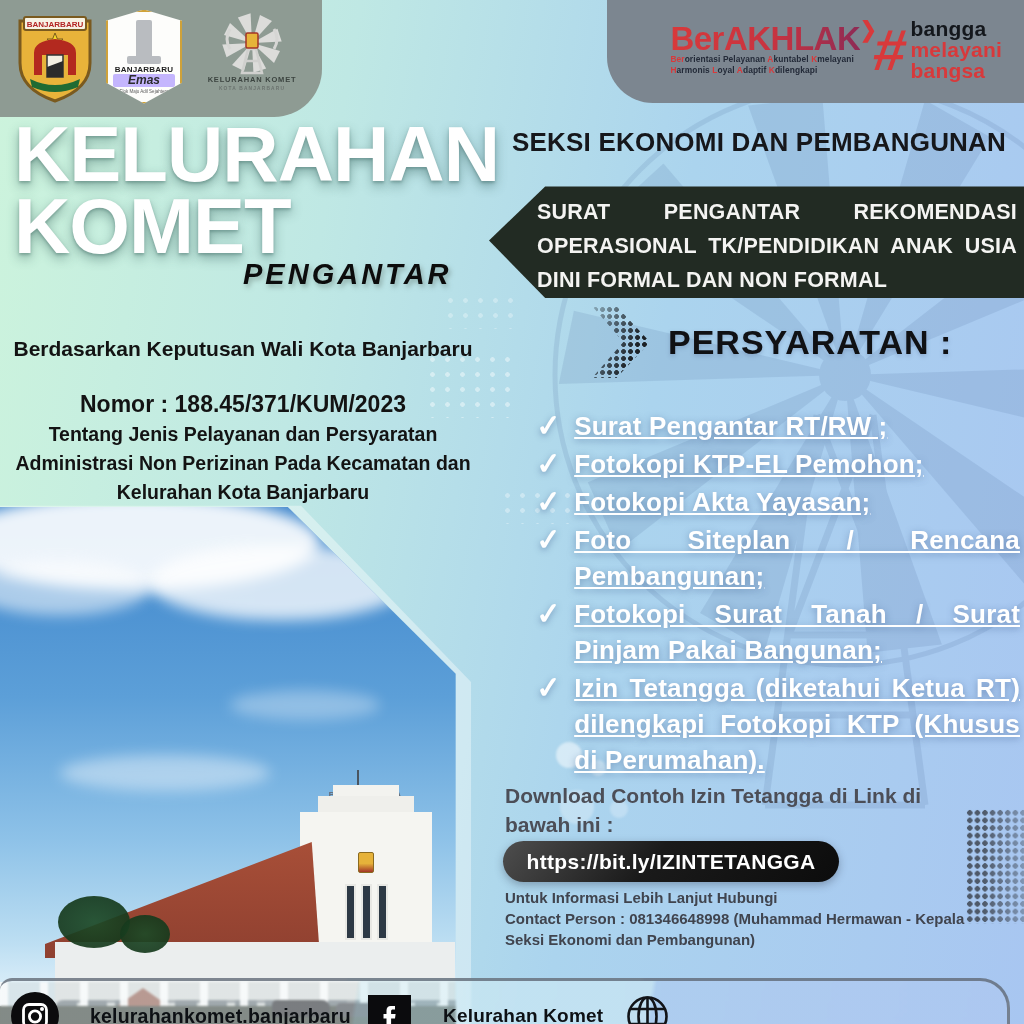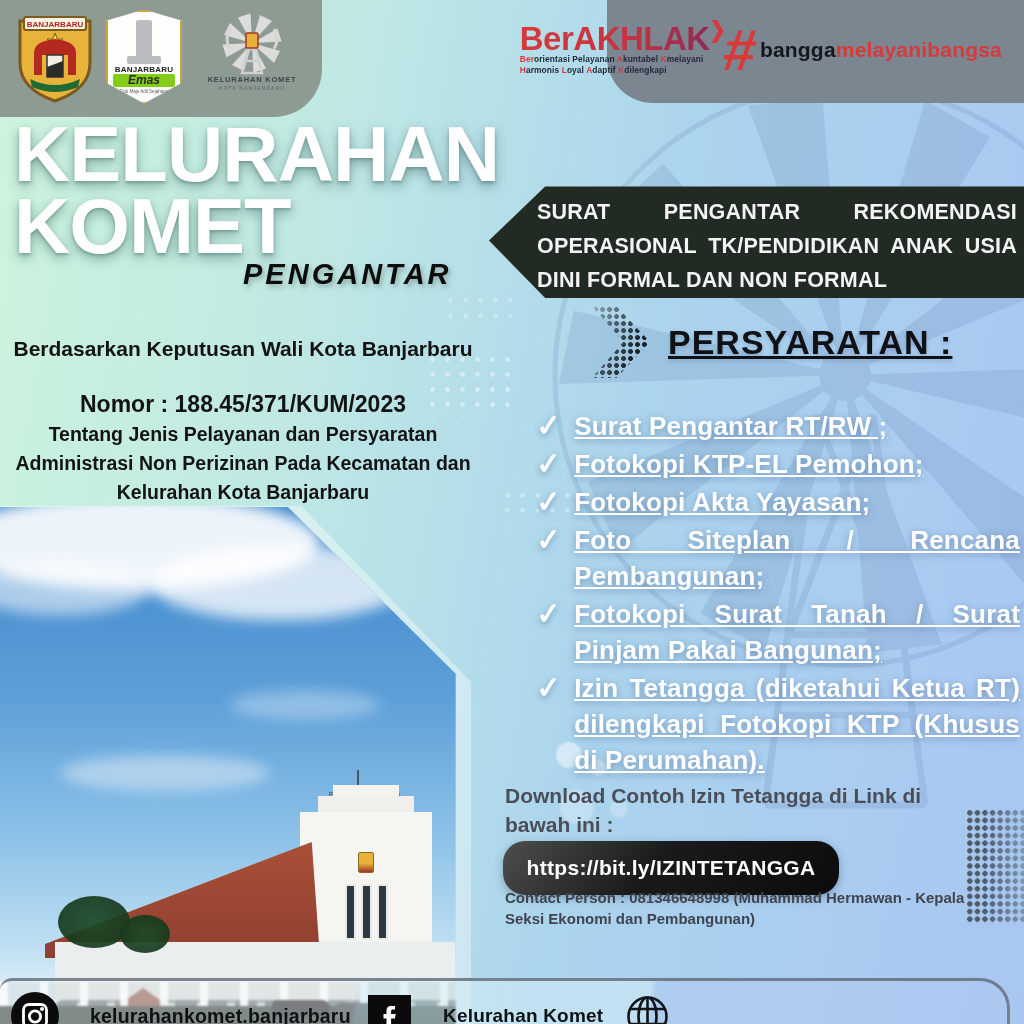--- a/index.html
+++ b/index.html
@@ -17,36 +17,36 @@
     background:#8e9b93; border-bottom-right-radius:48px; display:flex; align-items:center; gap:10px; padding:6px 8px 10px 14px; }
   .panel-right { position:absolute; right:0; top:0; width:417px; height:103px;
     background:#7c8690; border-bottom-left-radius:46px; display:flex; align-items:center; justify-content:flex-end; gap:14px; padding:8px 22px 12px 30px; }
 
   .crest { position:relative; width:82px; height:92px; }
   .emasbadge { position:relative; width:76px; height:94px; background:#fdfdfb; border:2px solid #cfa23a;
     clip-path:polygon(50% 0, 100% 12%, 100% 78%, 50% 100%, 0 78%, 0 12%); display:flex; flex-direction:column; align-items:center; justify-content:flex-end; padding-bottom:8px; }
   .emas-mono { position:absolute; top:8px; left:50%; transform:translateX(-50%); width:16px; height:40px; background:#b9bcc0; border-radius:2px; }
   .emas-mono:before { content:""; position:absolute; left:-9px; bottom:-4px; width:34px; height:8px; background:#b9bcc0; border-radius:2px; }
   .emas-t1 { font-size:8px; font-weight:bold; color:#1d1d1d; letter-spacing:.2px; } 
-  .emas-t2 { font-size:12px; font-style:italic; font-weight:bold; color:#2b2b2b; background:#84cc16; width:86%; text-align:center; border-radius:2px; line-height:13px; }
+  .emas-t2 { font-size:12px; font-style:italic; font-weight:bold; color:#2b2b2b; background:#c4b5fd; width:86%; text-align:center; border-radius:2px; line-height:13px; }
   .emas-t3 { font-size:4.5px; color:#5c5c5c; margin-top:2px; }
   .kometlogo { position:relative; width:120px; height:96px; }
   .komet-t { position:absolute; left:0; right:0; top:66px; text-align:center; font-size:7.5px; font-weight:bold; color:#3c4440; letter-spacing:.8px; }
   .komet-t2 { position:absolute; left:0; right:0; top:77px; text-align:center; font-size:4.8px; font-weight:bold; color:#6b736f; letter-spacing:1.2px; }
 
   
   .berakhlak { display:flex; flex-direction:column; align-items:flex-start; }
   .ba-word { position:relative; font-size:33px; font-weight:bold; letter-spacing:-.5px;
     background:linear-gradient(90deg,#d8393b 0%, #c73340 55%, #8e2b55 100%); -webkit-background-clip:text; background-clip:text; color:transparent; line-height:30px; }
   .ba-arrow { position:absolute; right:-16px; top:-10px; color:#d8393b; font-size:20px; font-weight:bold; transform:scaleY(1.1); }
   .ba-tag { font-size:8.4px; font-weight:bold; color:#232a38; line-height:10.5px; letter-spacing:.1px; }
   .ba-tag span:nth-child(odd) { color:#d8393b; }
   .hashblock { display:flex; align-items:center; gap:4px; }
   .hash { font-size:58px; font-weight:bold; color:#d8393b; transform:skewX(-8deg); line-height:50px; }
-  .hash-lines { display:flex; flex-direction:row; }
+  .hash-lines { display:flex; flex-direction:column; }
   .hl { font-size:21px; font-weight:bold; line-height:21px; letter-spacing:.2px; }
   .hl1 { color:#14171c; } .hl2,.hl3 { color:#d8393b; }
 
   
   .title { position:absolute; left:14px; top:118px; color:#ffffff; font-weight:bold; font-size:78px; line-height:72px; letter-spacing:-1px;
     text-shadow:0 5px 12px rgba(46,88,84,.45), 0 2px 3px rgba(46,88,84,.35); }
   .subtitle { position:absolute; left:243px; top:258px; font-size:29px; font-weight:bold; font-style:italic; letter-spacing:3px; color:#0c0c0c;
     text-shadow:2px 3px 5px rgba(104,128,120,.55); }
 
   .decree { position:absolute; left:6px; top:334px; width:474px; text-align:center; color:#131313; }
@@ -60,30 +60,30 @@
   .banner { position:absolute; left:489px; top:183px; width:535px; height:115px; background:#222b23;
     clip-path:polygon(0 50%, 10.5% 3%, 100% 3%, 100% 100%, 10.5% 100%); }
   .banner-text { position:absolute; left:48px; top:12px; width:480px; font-size:21.5px; font-weight:bold; color:#f4f4f2;
     line-height:34px; text-align:justify; letter-spacing:.2px; }
 
   .req-row { position:absolute; left:592px; top:306px; display:flex; align-items:center; gap:18px; }
   .dot-chevron { width:58px; height:72px;
     background-image:radial-gradient(circle,#1c2126 2.1px, transparent 2.7px); background-size:7px 7px;
     clip-path:polygon(0 0, 42% 0, 100% 50%, 42% 100%, 0 100%, 54% 50%);
     -webkit-mask-image:linear-gradient(115deg, rgba(0,0,0,.25), #000 70%); mask-image:linear-gradient(115deg, rgba(0,0,0,.25), #000 70%); }
-  .req-title { font-size:34px; font-weight:bold; letter-spacing:1px; color:#101114; white-space:nowrap; text-shadow:0 2px 4px rgba(90,110,150,.35);text-decoration:underline; }
+  .req-title { font-size:34px; font-weight:bold; letter-spacing:1px; color:#101114; white-space:nowrap; text-shadow:0 2px 4px rgba(90,110,150,.35); }
 
   .checklist { position:absolute; left:536px; top:408px; width:484px; }
   .chk-item { display:flex; align-items:flex-start; gap:13px; margin-bottom:2px; }
   .chk-mark { font-size:30px; line-height:36px; font-weight:bold; color:#ffffff; text-shadow:0 2px 6px rgba(60,90,140,.5); transform:rotate(-4deg); }
   .chk-text { flex:1; font-size:26px; font-weight:bold; color:#ffffff; line-height:36px; text-align:justify;
     text-shadow:0 2px 7px rgba(60,90,140,.5); letter-spacing:.2px;text-decoration:underline; }
 
   .download { position:absolute; left:505px; top:781px; width:446px; font-size:21px; font-weight:bold; color:#4c4e57; line-height:29px; }
-  .linkpill { position:absolute; left:503px; top:841px; width:336px; height:54px; border-radius:22px;
+  .linkpill { position:absolute; left:503px; top:841px; width:336px; height:41px; border-radius:22px;
     background:linear-gradient(130deg,#4e4e4e 0%, #1a1a1a 45%, #0c0c0c 100%);
     display:flex; align-items:center; justify-content:center; box-shadow:0 3px 8px rgba(40,50,70,.35); cursor:pointer; }
   .linkpill span { font-size:21px; font-weight:bold; color:#ffffff; letter-spacing:.3px; }
 
   .contact { position:absolute; left:505px; top:887px; width:465px; color:#40444e; font-weight:bold; font-size:15px; line-height:21px; }
 
   
   .photo-back { position:absolute; inset:0; background:rgba(255,255,255,.38);
     clip-path:polygon(0 49.4%, 29.4% 49.4%, 46% 66.6%, 46% 100%, 0 100%); }
   .photo { position:absolute; inset:0; clip-path:polygon(0 49.5%, 28.1% 49.5%, 44.5% 65.8%, 44.5% 100%, 0 100%);
@@ -248,20 +248,21 @@
     <div>KOMET</div>
   </div>
   <div class="subtitle">PENGANTAR</div>
 
   <div class="decree">
     <div class="d1">Berdasarkan Keputusan Wali Kota Banjarbaru</div>
     <div class="d2">Nomor :  188.45/371/KUM/2023</div>
     <div class="d3">Tentang Jenis Pelayanan dan Persyaratan Administrasi Non Perizinan Pada Kecamatan dan Kelurahan Kota Banjarbaru</div>
   </div>
 
+  <div class="dept">SEKSI EKONOMI DAN PEMBANGUNAN</div>
 
   <div class="banner">
     <div class="banner-text">SURAT PENGANTAR REKOMENDASI OPERASIONAL TK/PENDIDIKAN ANAK USIA DINI FORMAL DAN NON FORMAL</div>
   </div>
 
   <div class="req-row">
     <div class="dot-chevron"></div>
     <div class="req-title">PERSYARATAN :</div>
   </div>
 
@@ -291,20 +292,21 @@
       <span class="chk-text">Izin Tetangga (diketahui Ketua RT) dilengkapi Fotokopi KTP (Khusus di Perumahan).</span>
     </div>
   </div>
 
   <div class="download">Download Contoh Izin Tetangga  di Link di bawah ini :</div>
   <div class="linkpill">
     <span>https://bit.ly/IZINTETANGGA</span>
   </div>
 
   <div class="contact">
+    <div>Untuk Informasi Lebih Lanjut Hubungi</div>
     <div>Contact Person  : 081346648998 (Muhammad Hermawan - Kepala Seksi Ekonomi dan Pembangunan)</div>
   </div>
 
   <div class="band">
     <div class="band-item ig">
       <svg width="50" height="50" viewBox="0 0 50 50">
         <circle cx="25" cy="25" r="24" fill="#0b0b0d"></circle>
         <rect x="13.5" y="13.5" width="23" height="23" rx="5.5" fill="none" stroke="#ffffff" stroke-width="2.8"></rect>
         <circle cx="25" cy="25.5" r="5.6" fill="none" stroke="#ffffff" stroke-width="2.8"></circle>
         <circle cx="32" cy="18" r="2" fill="#ffffff"></circle>

